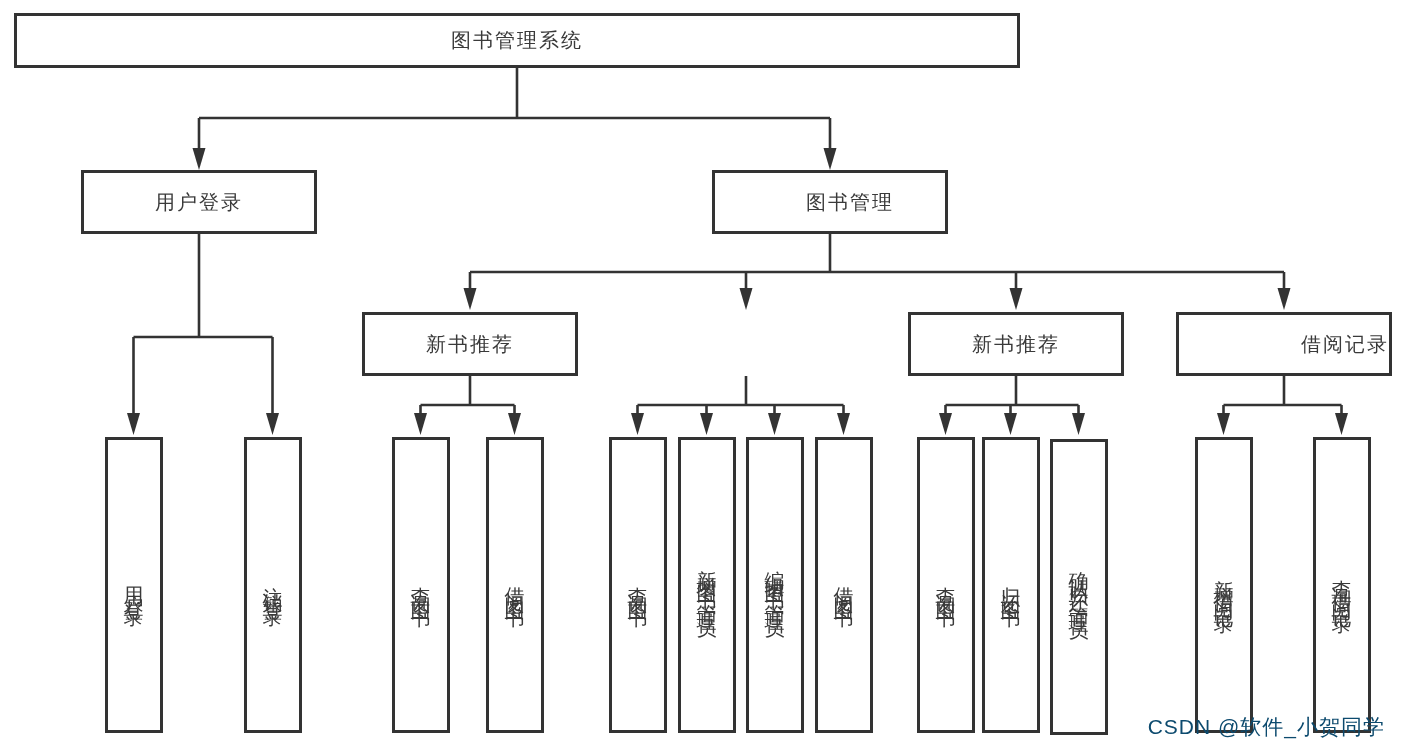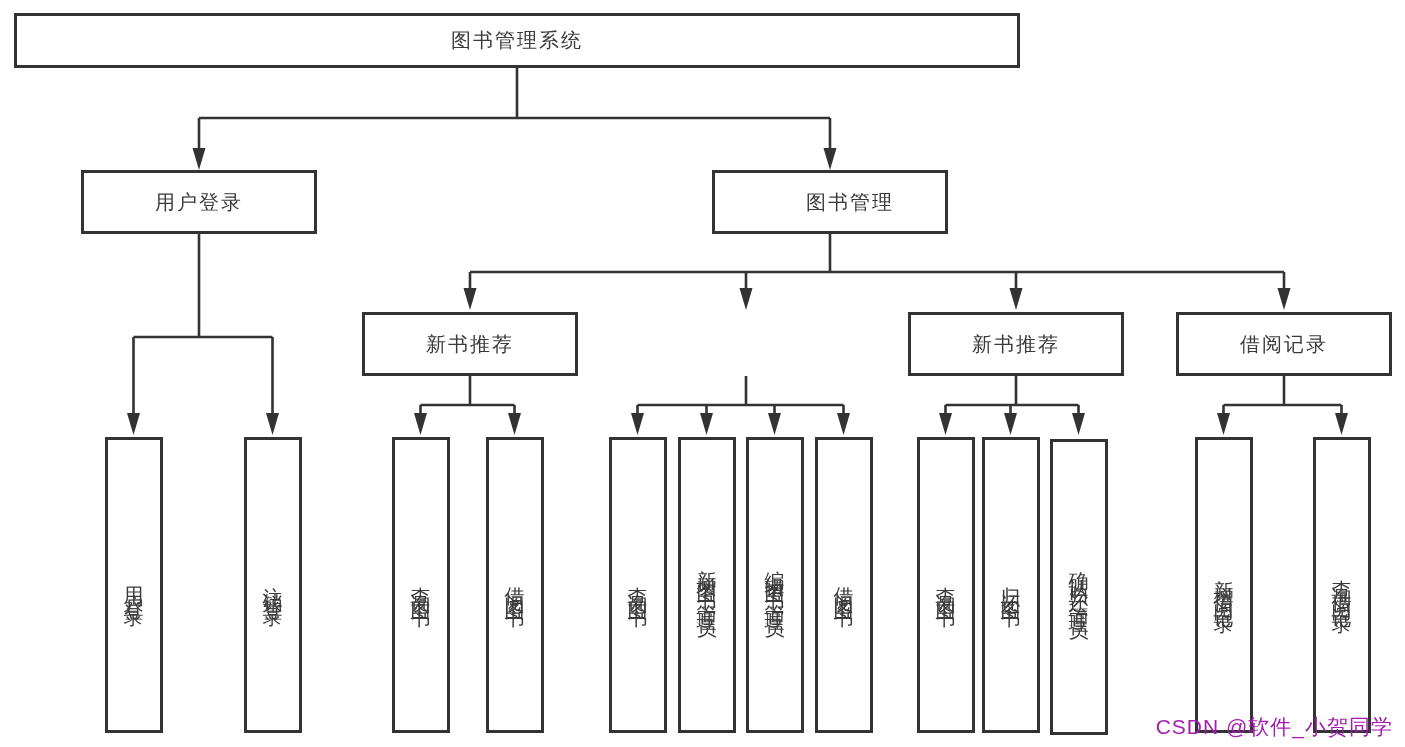--- a/index.html
+++ b/index.html
@@ -40,24 +40,24 @@
   .vbox .vlabel {
     writing-mode: vertical-rl;
     text-orientation: mixed;
     font-size: 20px;
     letter-spacing: 7px;
     line-height: 1.1;
     white-space: nowrap;
   }
   .watermark {
     position: absolute;
-    right: 12px;
+    right: 20px;
     bottom: 6px;
     font-size: 21px;
-    color: #a21caf;
+    color: #0c4a6e;
     letter-spacing: 1px;
     white-space: nowrap;
   }
 </style>
 </head>
 <body>
 
 <div class="canvas">
 
   <svg class="connectors" viewBox="0 0 1405 747" xmlns="http://www.w3.org/2000/svg">
@@ -110,21 +110,21 @@
   <div class="box" style="left:712px; top:170px; width:236px; height:64px;padding-left:40px;">
     <span class="hlabel">图书管理</span>
   </div>
 
   <div class="box" style="left:362px; top:312px; width:216px; height:64px;">
     <span class="hlabel">新书推荐</span>
   </div>
   <div class="box" style="left:908px; top:312px; width:216px; height:64px;">
     <span class="hlabel">新书推荐</span>
   </div>
-  <div class="box" style="left:1176px; top:312px; width:216px; height:64px;">
+  <div class="box" style="left:1176px; top:312px; width:216px; height:64px;justify-content:flex-end;">
     <span class="hlabel">借阅记录</span>
   </div>
 
   <div class="box vbox" style="left:105px; top:437px; width:58px; height:296px;">
     <span class="vlabel">用户登录</span>
   </div>
   <div class="box vbox" style="left:244px; top:437px; width:58px; height:296px;">
     <span class="vlabel">注销登录</span>
   </div>
 

